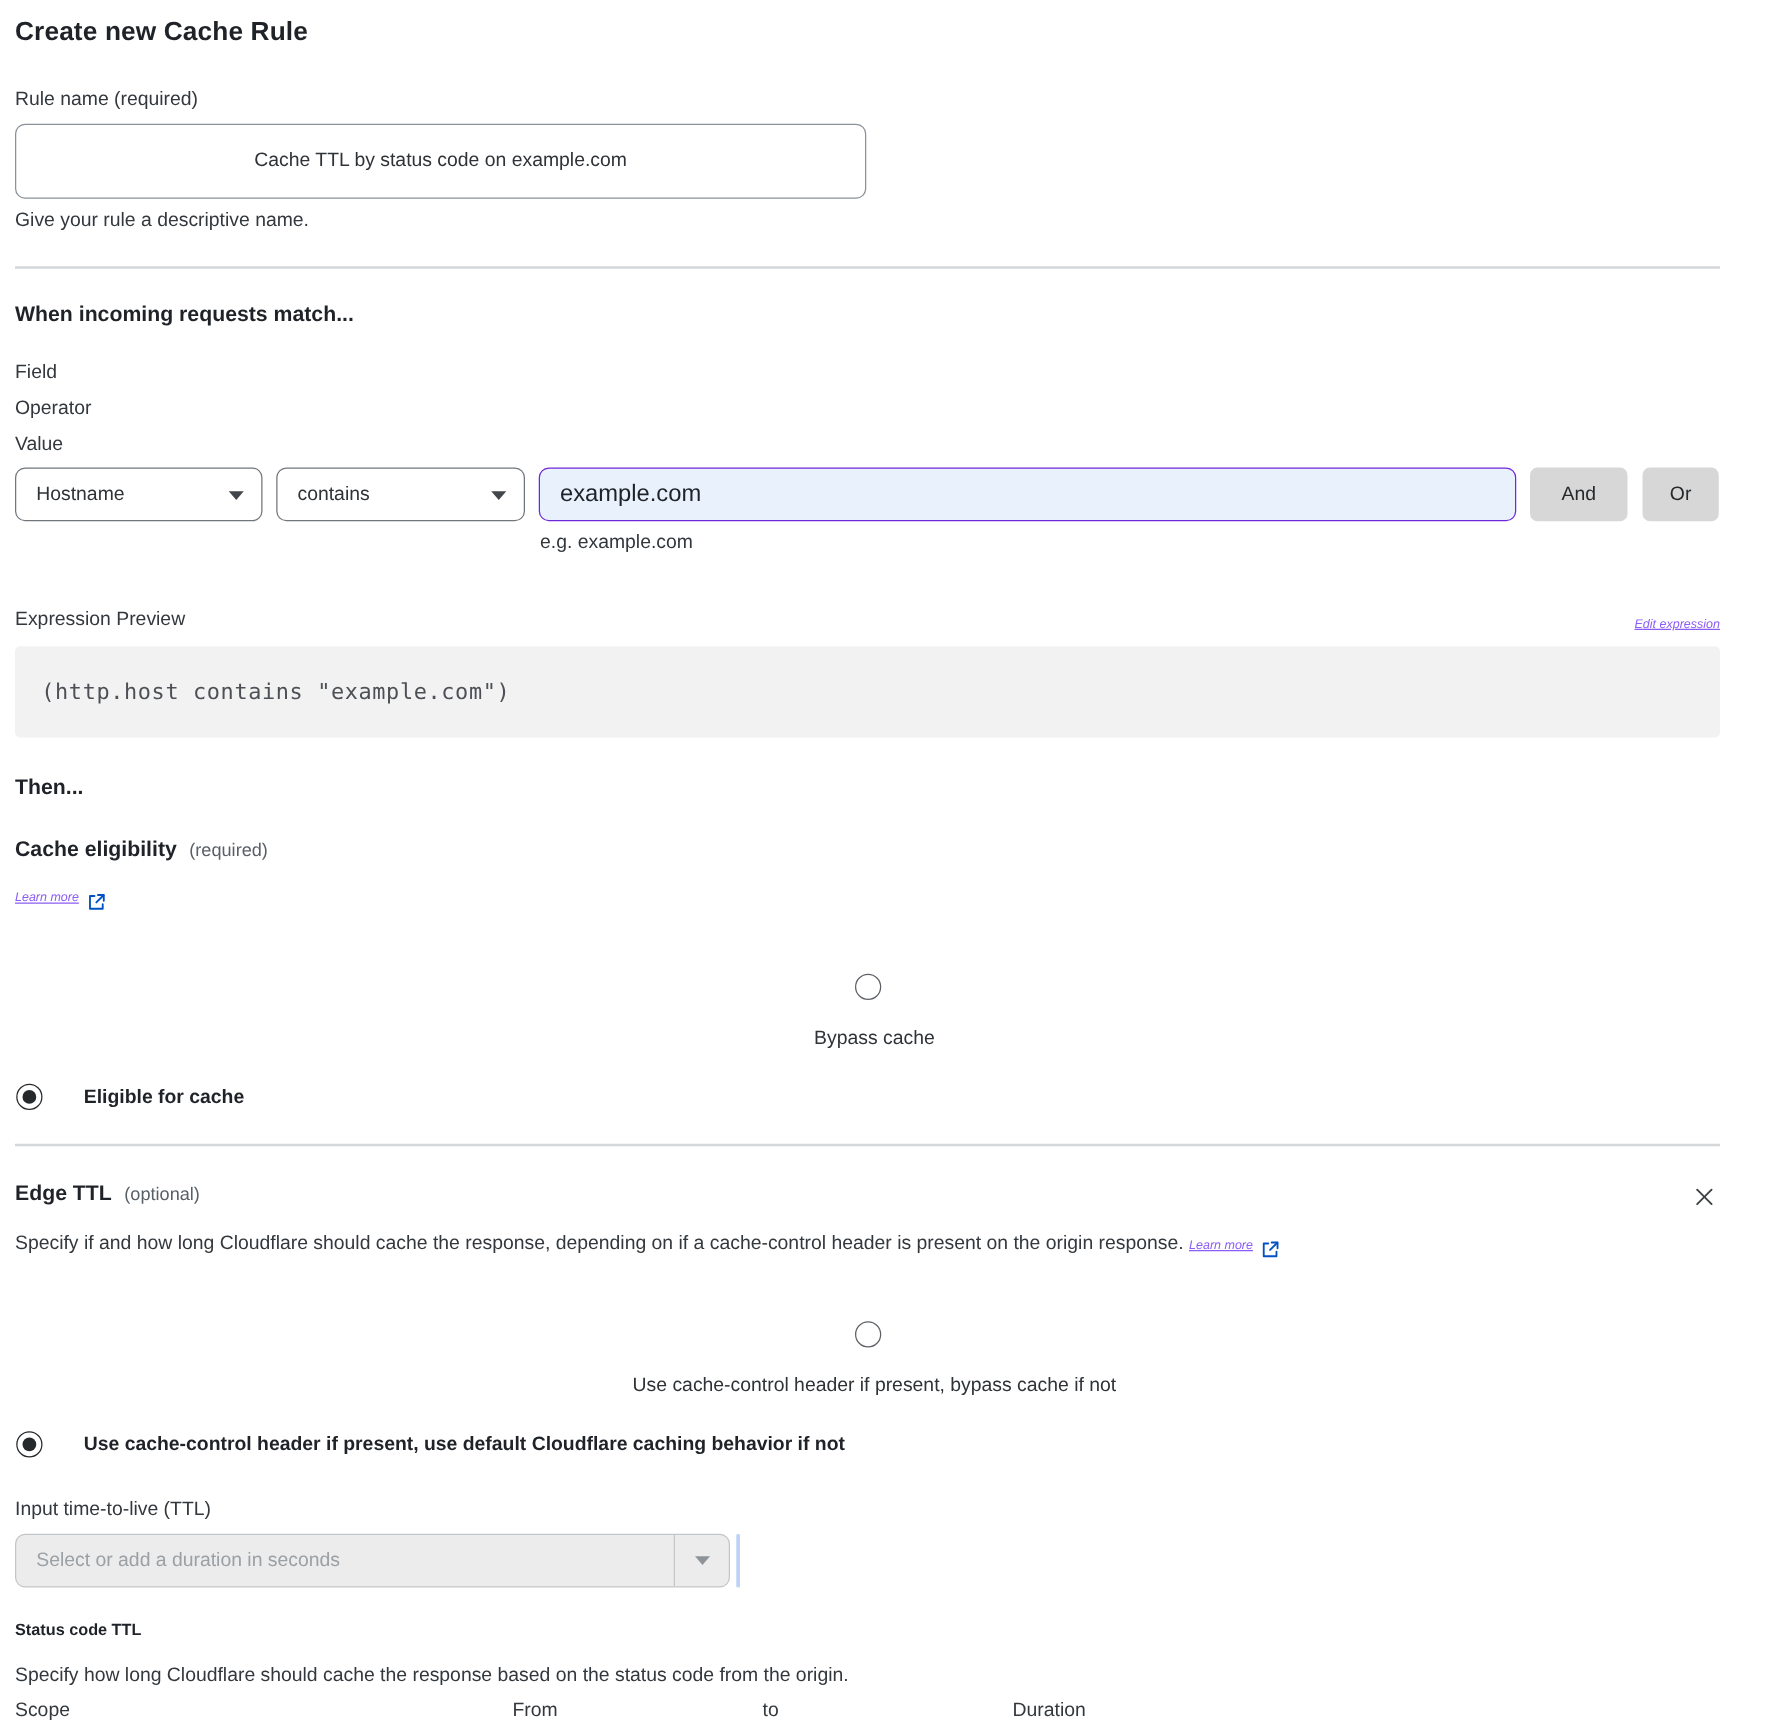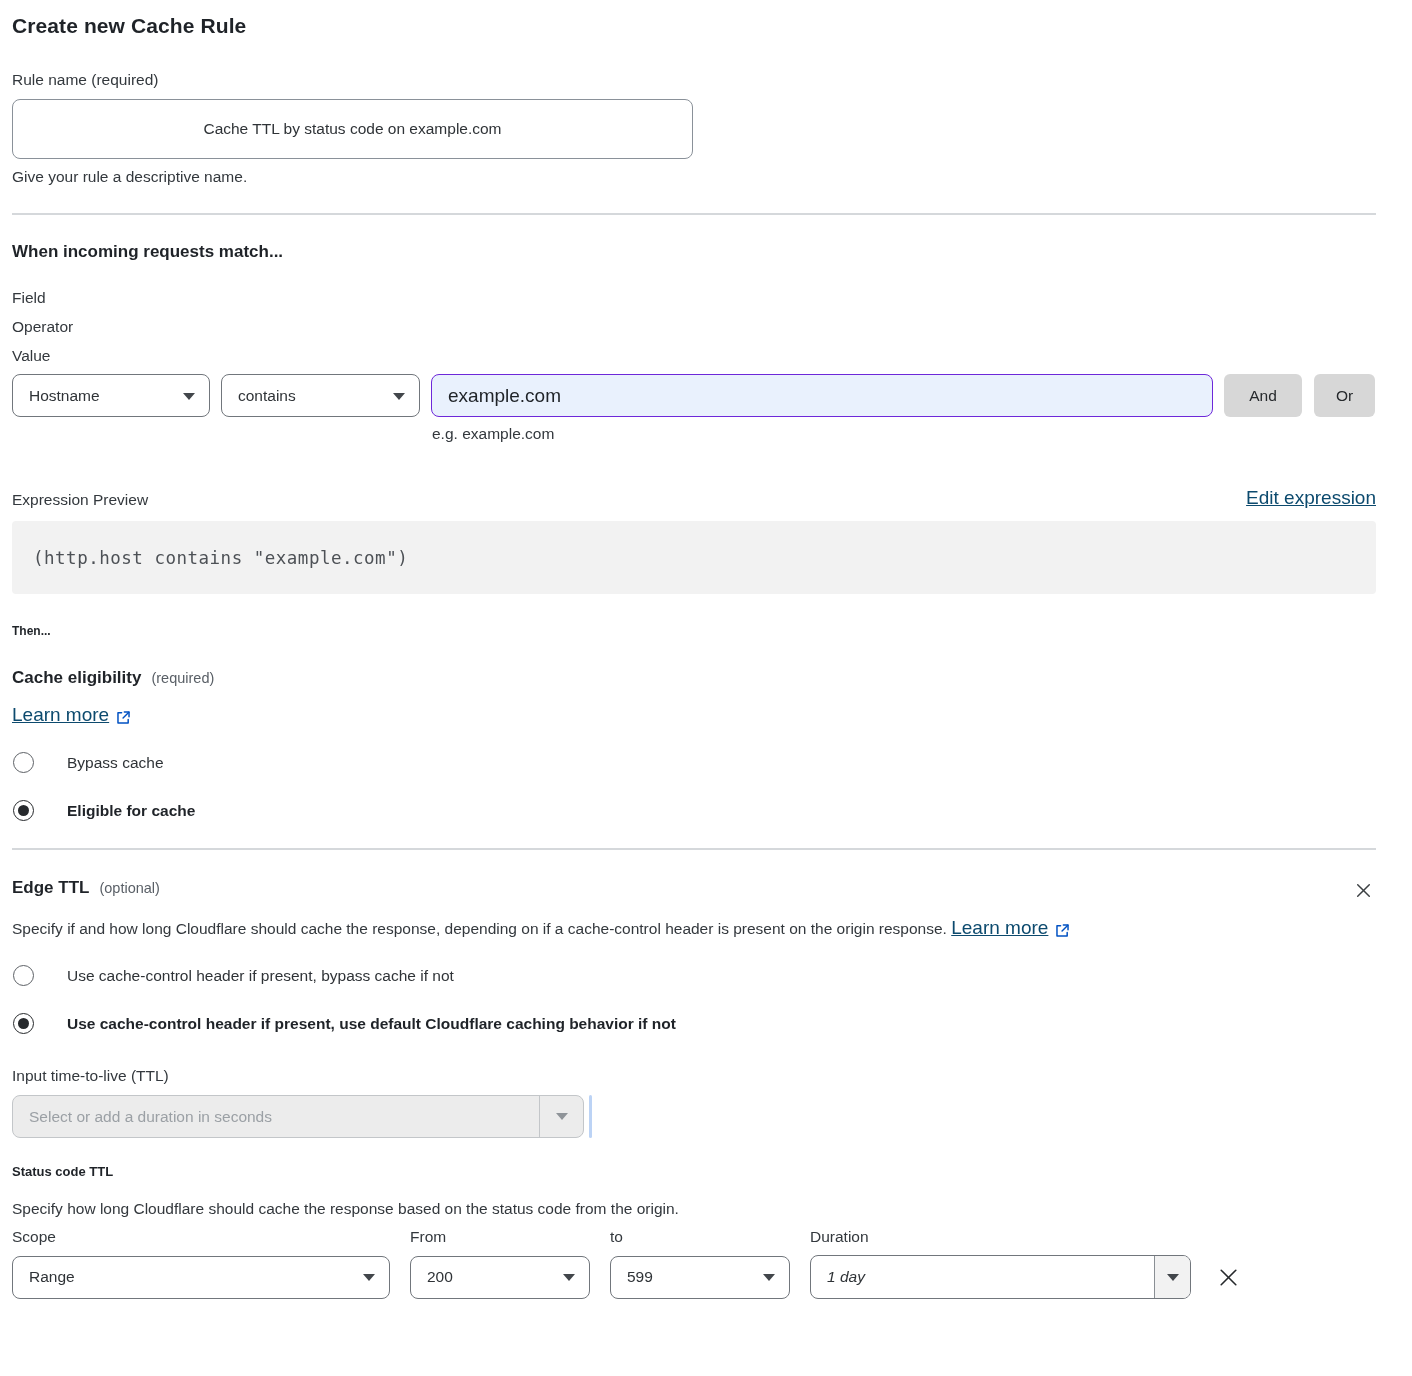--- a/index.html
+++ b/index.html
@@ -57,43 +57,43 @@
     height: 43px; border: none; border-radius: 6px; background: #d7d7d7;
     color: #26292c; font-size: 15.5px; font-family: inherit; cursor: pointer;
   }
   .btn-and { width: 78px; }
   .btn-or { width: 61px; margin-left: 1px; }
 
   .value-help { margin-top: 8px; margin-left: 420px; }
 
   
   .expr-head { display: flex; justify-content: space-between; align-items: flex-end; margin-top: 44px; }
-  a.link { color: #0c4a6e; text-decoration: underline; font-size: 19px; cursor: pointer; }
+  a.link { color: #8b5cf6; text-decoration: underline; font-size: 10px; cursor: pointer; font-style: italic; }
   .expr-box {
     margin-top: 12px; height: 73px; background: #f2f2f2; border-radius: 4px;
     display: flex; align-items: center; padding: 0 21px;
   }
   .expr-code {
     font-family: "DejaVu Sans Mono", "Liberation Mono", monospace;
     font-size: 17.5px; color: #4d5156; letter-spacing: .5px;
   }
 
-  h2.then-heading { margin-top: 30px; font-size: 12px; font-weight: 700; color: #1f2328; }
+  h2.then-heading { margin-top: 30px; font-size: 17px; font-weight: 700; color: #1f2328; }
 
   .setting-title-row { margin-top: 30px; display: flex; align-items: baseline; gap: 10px; }
   .setting-title { font-size: 17px; font-weight: 700; color: #1f2328; }
   .setting-qualifier { font-size: 14.5px; color: #595f66; }
   .setting-desc { margin-top: 13px; font-size: 15.5px; line-height: 28px; color: #33383d; max-width: 1340px; }
 
   .learn-more { display: inline-flex; align-items: center; gap: 6px; white-space: nowrap; }
   .ext-icon { position: relative; top: 2px; }
 
   
   .radio-row { display: flex; align-items: center; gap: 22px; margin-top: 27px; cursor: pointer; }
-  .radio-row.first { margin-top: 22px; }
+  .radio-row.first { margin-top: 46px; flex-direction: column; }
   .radio {
     width: 21px; height: 21px; border-radius: 50%; border: 1.5px solid #5d6166;
     background: #fff; flex: 0 0 auto; position: relative; margin-left: 1px;
   }
   .radio.checked { border-color: #26292c; }
   .radio.checked::after {
     content: ""; position: absolute; left: 50%; top: 50%;
     width: 11px; height: 11px; margin: -5.5px 0 0 -5.5px;
     border-radius: 50%; background: #26292c;
   }

